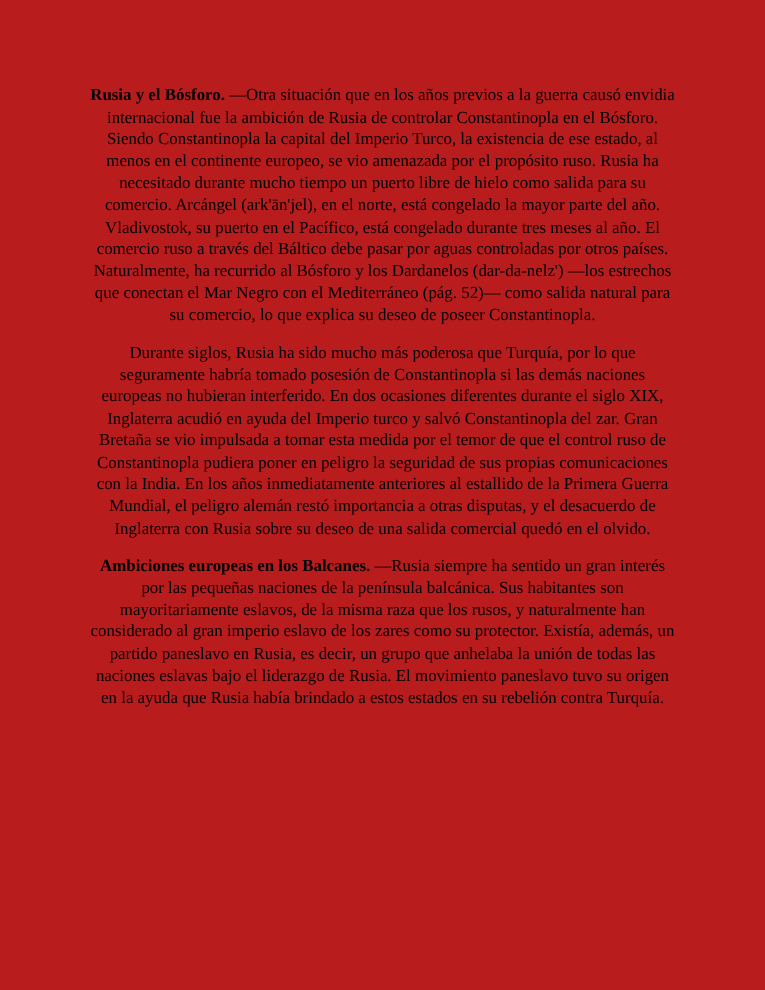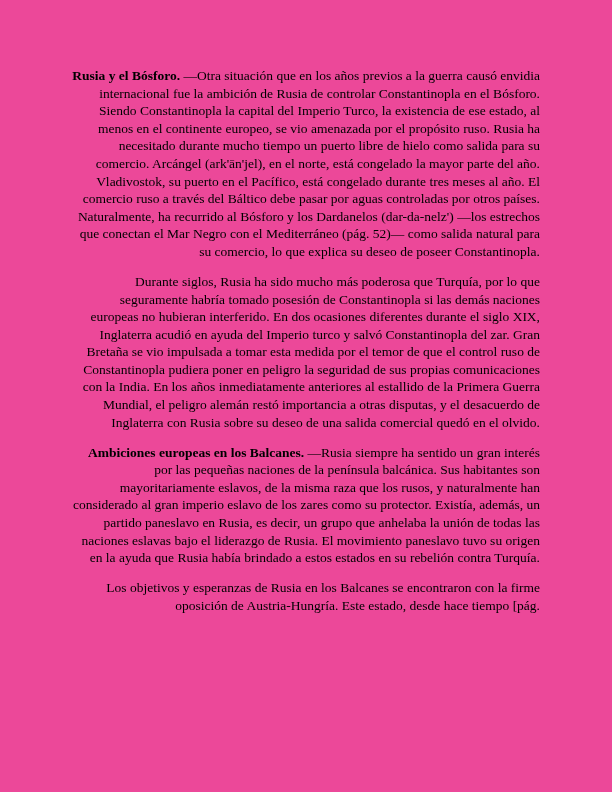--- a/index.html
+++ b/index.html
@@ -10,39 +10,38 @@
   body {
     width: 612px;
     height: 792px;
     overflow: hidden;
   }
   .page {
     box-sizing: border-box;
     width: 612px;
     height: 792px;
     padding: 67px 72px 0 72px;
-    background: #ec4899;
+    background: #b91c1c;
     color: #000000;
     font-family: "Liberation Serif", "DejaVu Serif", serif;
     font-size: 13.5px;
     line-height: 17.6px;
-    text-align: right;
+    text-align: center;
   }
   .para {
     margin: 0 0 12.4px 0;
     padding: 0;
   }
   .lead {
     font-weight: bold;
   }
 </style>
 </head>
 <body>
 
 <div class="page">
   <p class="para"><b class="lead">Rusia y el Bósforo.</b><span> —Otra situación que en los años previos a la guerra causó envidia internacional fue la ambición de Rusia de controlar Constantinopla en el Bósforo. Siendo Constantinopla la capital del Imperio Turco, la existencia de ese estado, al menos en el continente europeo, se vio amenazada por el propósito ruso. Rusia ha necesitado durante mucho tiempo un puerto libre de hielo como salida para su comercio. Arcángel (ark'ān'jel), en el norte, está congelado la mayor parte del año. Vladivostok, su puerto en el Pacífico, está congelado durante tres meses al año. El comercio ruso a través del Báltico debe pasar por aguas controladas por otros países. Naturalmente, ha recurrido al Bósforo y los Dardanelos (dar-da-nelz') —los estrechos que conectan el Mar Negro con el Mediterráneo (pág. 52)— como salida natural para su comercio, lo que explica su deseo de poseer Constantinopla.</span></p>
 
   <p class="para"><b class="lead"></b><span>Durante siglos, Rusia ha sido mucho más poderosa que Turquía, por lo que seguramente habría tomado posesión de Constantinopla si las demás naciones europeas no hubieran interferido. En dos ocasiones diferentes durante el siglo XIX, Inglaterra acudió en ayuda del Imperio turco y salvó Constantinopla del zar. Gran Bretaña se vio impulsada a tomar esta medida por el temor de que el control ruso de Constantinopla pudiera poner en peligro la seguridad de sus propias comunicaciones con la India. En los años inmediatamente anteriores al estallido de la Primera Guerra Mundial, el peligro alemán restó importancia a otras disputas, y el desacuerdo de Inglaterra con Rusia sobre su deseo de una salida comercial quedó en el olvido.</span></p>
 
   <p class="para"><b class="lead">Ambiciones europeas en los Balcanes.</b><span> —Rusia siempre ha sentido un gran interés por las pequeñas naciones de la península balcánica. Sus habitantes son mayoritariamente eslavos, de la misma raza que los rusos, y naturalmente han considerado al gran imperio eslavo de los zares como su protector. Existía, además, un partido paneslavo en Rusia, es decir, un grupo que anhelaba la unión de todas las naciones eslavas bajo el liderazgo de Rusia. El movimiento paneslavo tuvo su origen en la ayuda que Rusia había brindado a estos estados en su rebelión contra Turquía.</span></p>
 
-  <p class="para"><b class="lead"></b><span>Los objetivos y esperanzas de Rusia en los Balcanes se encontraron con la firme oposición de Austria-Hungría. Este estado, desde hace tiempo [pág.</span></p>
 </div>
 
 </body></html>

